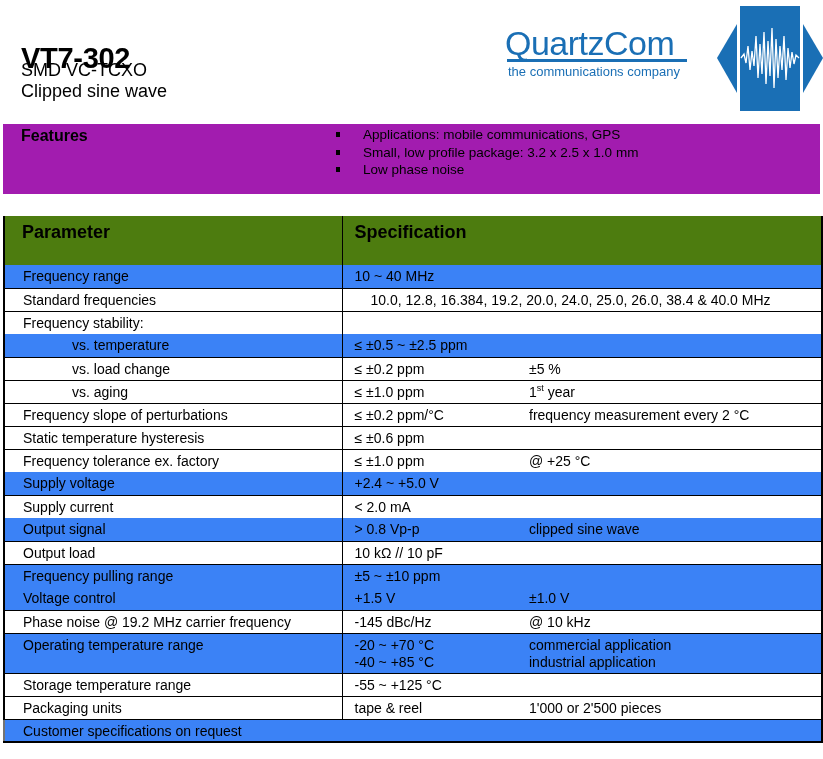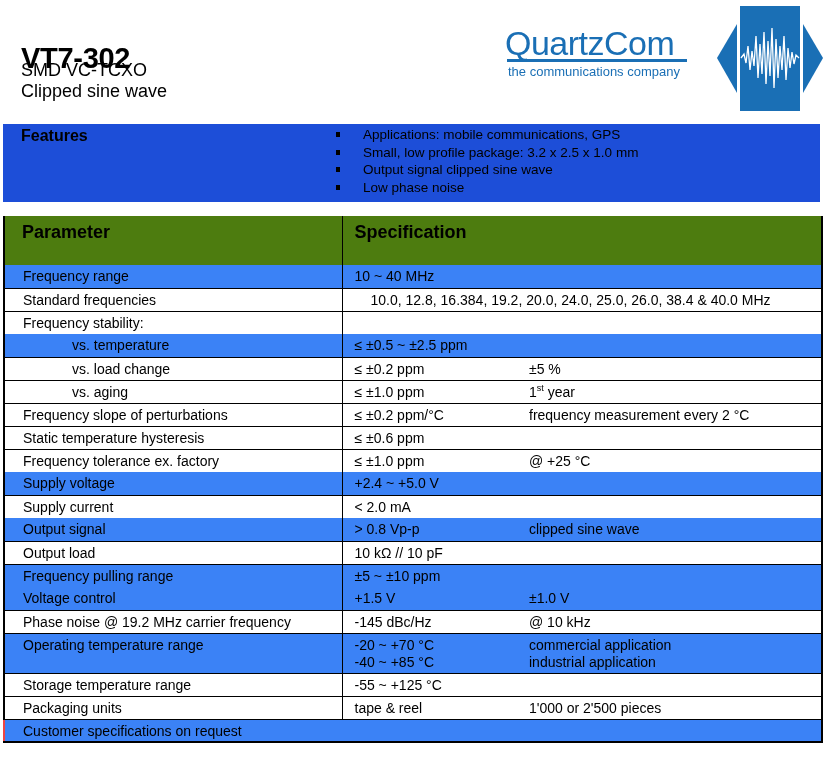--- a/index.html
+++ b/index.html
@@ -8,21 +8,21 @@
 
   .title { position: absolute; left: 21px; top: 6px; font-size: 29px; font-weight: bold; letter-spacing: -0.3px; margin-top: 36px; }
   .subtitle { position: absolute; left: 21px; top: 60px; font-size: 18px; line-height: 21px; }
 
   .logo { position: absolute; left: 505px; top: 6px; width: 318px; height: 105px; }
   .logo-name { position: absolute; left: 0; top: 20px; font-size: 34px; color: #1a6fb5; letter-spacing: -0.5px; line-height: 34px; }
   .logo-line { position: absolute; left: 2px; top: 53px; width: 180px; height: 3px; background: #1a6fb5; }
   .logo-tag { position: absolute; left: 3px; top: 58px; font-size: 13px; color: #1a6fb5; }
   .logo-mark { position: absolute; left: 212px; top: 0; width: 106px; height: 105px; }
 
-  .features { position: absolute; left: 3px; top: 124px; width: 817px; height: 78px; background: #1d4ed8; }
+  .features { position: absolute; left: 3px; top: 124px; width: 817px; height: 70px; background: #a21caf; }
   .features-label { position: absolute; left: 18px; top: 3px; font-size: 16px; font-weight: bold; }
   .features-list { position: absolute; left: 330px; top: 2px; margin: 0; padding: 0; list-style: none; }
   .features-list li { font-size: 13.5px; line-height: 17.5px; position: relative; padding-left: 30px; }
   .features-list li .bullet { position: absolute; left: 3px; top: 6px; width: 4px; height: 5px; background: #000; }
 
   table.spec { position: absolute; left: 3px; top: 216px; width: 818px; border-collapse: collapse; table-layout: fixed; }
   table.spec col.c1 { width: 338px; }
   table.spec col.c2 { width: 187px; }
   table.spec col.c3 { width: 293px; }
   table.spec td, table.spec th { font-size: 14px; padding: 0 0 0 17px; text-align: left; vertical-align: top; line-height: 17px; }
@@ -30,21 +30,21 @@
   table.spec th.spec-head { padding-left: 12px; border-left: 1px solid #000; border-right: 2px solid #000; }
   table.spec td { height: 23px; padding-top: 3px; box-sizing: border-box; }
   table.spec td.p { border-left: 2px solid #000; border-right: 1px solid #000; padding-left: 18px; }
   table.spec td.v { padding-left: 12px; }
   table.spec td.n { padding-left: 0; border-right: 2px solid #000; }
   table.spec tr.line td { border-top: 1px solid #000; }
   tr.shade td { background: #3b82f6; }
   td.indent { padding-left: 67px !important; }
   tr.tall td { height: 40px; }
   tr.last td { border-bottom: 2px solid #000; }
-  td.full { border-left: 2px solid #ef4444; border-right: 2px solid #000; padding-left: 18px !important; }
+  td.full { border-left: 2px solid #737373; border-right: 2px solid #000; padding-left: 18px !important; }
   sup { font-size: 9px; line-height: 0; }
 </style>
 </head>
 <body>
 
 <div class="title">VT7-302</div>
 <div class="subtitle">
   <div>SMD VC-TCXO</div>
   <div>Clipped sine wave</div>
 </div>
@@ -59,21 +59,20 @@
     <rect x="23" y="0" width="60" height="105" fill="#1a6fb5"></rect>
     <polyline fill="none" stroke="#ffffff" stroke-width="1.3" points="24,52 27,48 29,57 31,40 33,64 35,45 37,60 39,30 41,72 43,38 45,68 47,26 49,78 51,35 53,70 55,22 57,82 59,33 61,72 63,40 65,64 67,30 69,74 71,42 73,62 75,46 77,58 79,49 82,52"></polyline>
   </svg>
 </div>
 
 <div class="features">
   <div class="features-label">Features</div>
   <ul class="features-list">
     <li><span class="bullet"></span><span>Applications: mobile communications, GPS</span></li>
     <li><span class="bullet"></span><span>Small, low profile package: 3.2 x 2.5 x 1.0 mm</span></li>
-    <li><span class="bullet"></span><span>Output signal clipped sine wave</span></li>
     <li><span class="bullet"></span><span>Low phase noise</span></li>
   </ul>
 </div>
 
 <table class="spec">
   <colgroup>
       <col class="c1">
       <col class="c2">
       <col class="c3">
     </colgroup>

